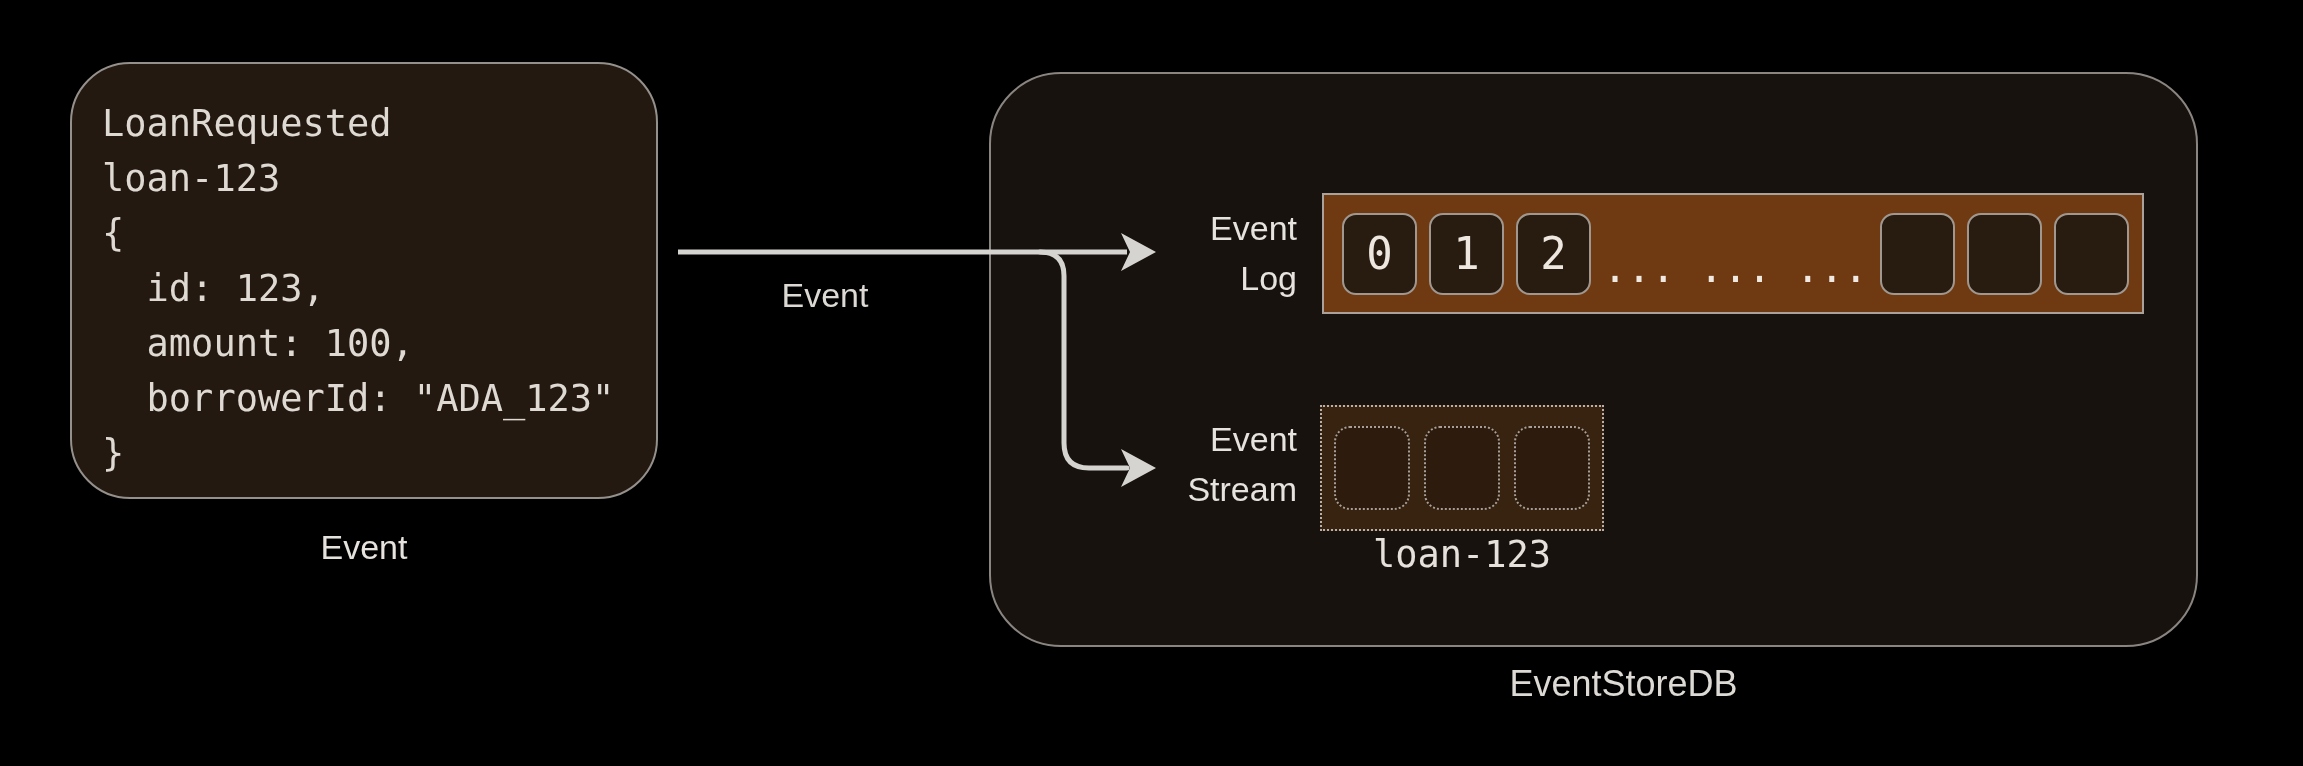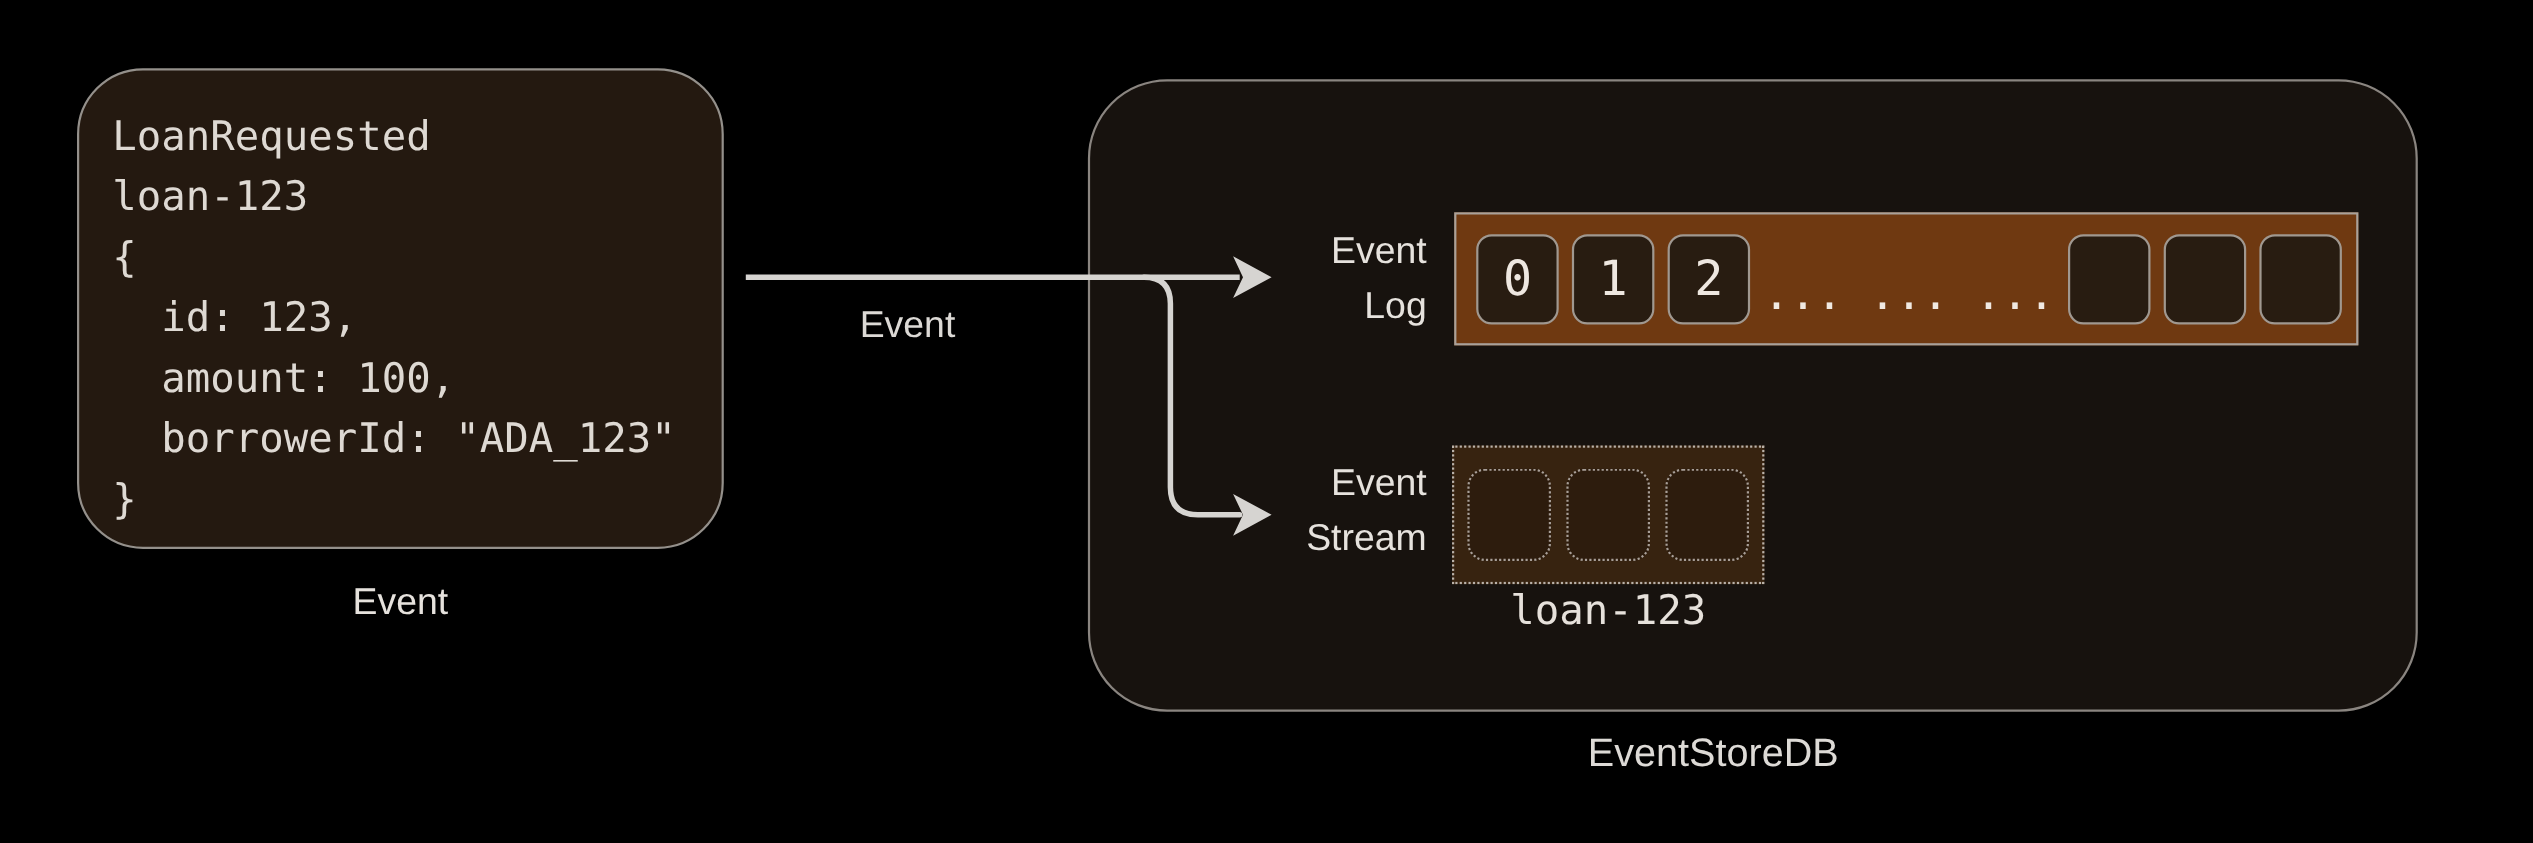--- a/index.html
+++ b/index.html
@@ -46,21 +46,21 @@
     position:absolute;left:700px;top:276px;width:250px;text-align:center;
     font-size:34px;color:#dcd9d5;
   }
 
   
   .store{
     position:absolute;left:989px;top:72px;width:1209px;height:575px;
     background:var(--container-bg);border:2px solid var(--container-border);border-radius:72px;
   }
   .store-caption{
-    position:absolute;left:953px;top:663px;width:1209px;
+    position:absolute;left:1019px;top:663px;width:1209px;
     text-align:center;font-size:36px;color:#dddad6;
   }
 
   .side-label{
     position:absolute;right:1006px;text-align:right;
     font-size:34px;line-height:50px;color:var(--text);white-space:pre-line;z-index:6;
   }
   .log-label{top:203px;}
   .stream-label{top:414px;}
 

